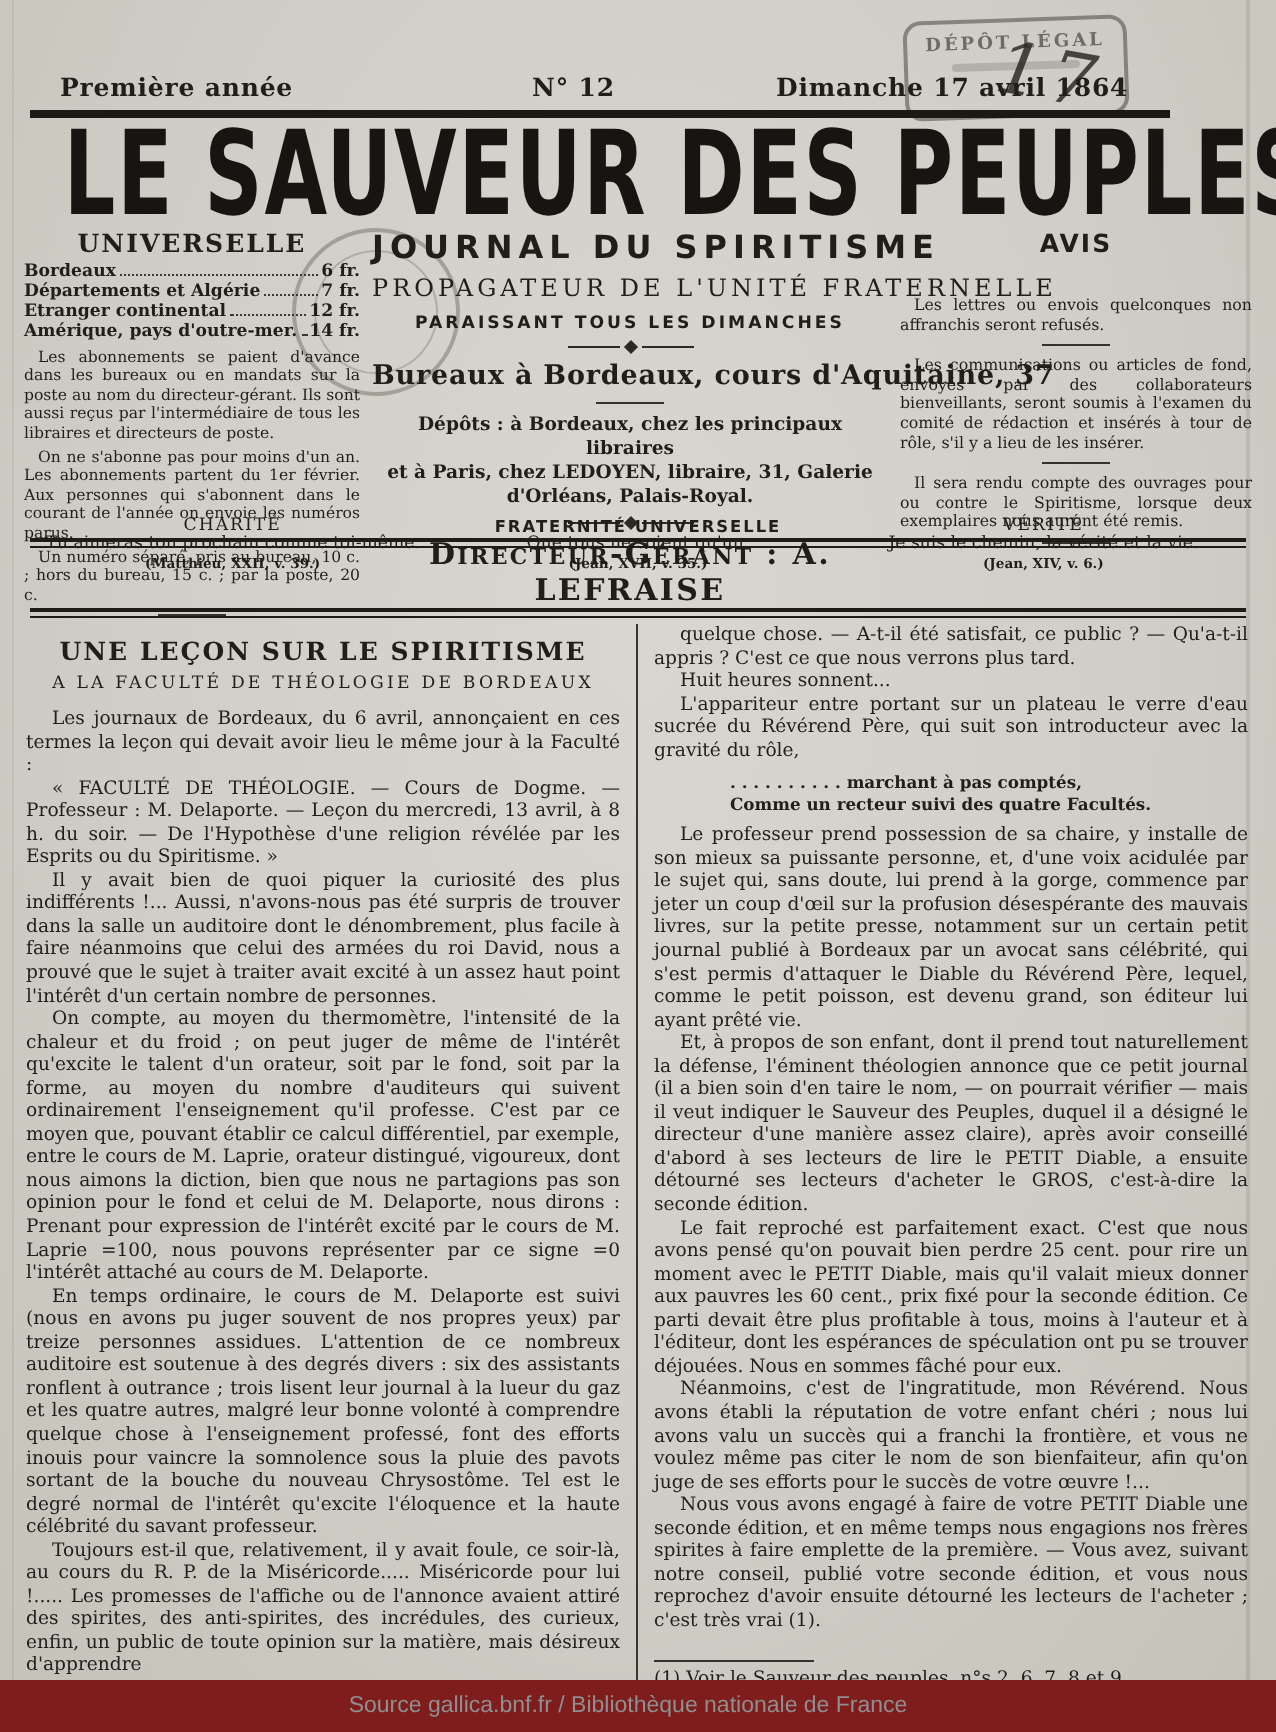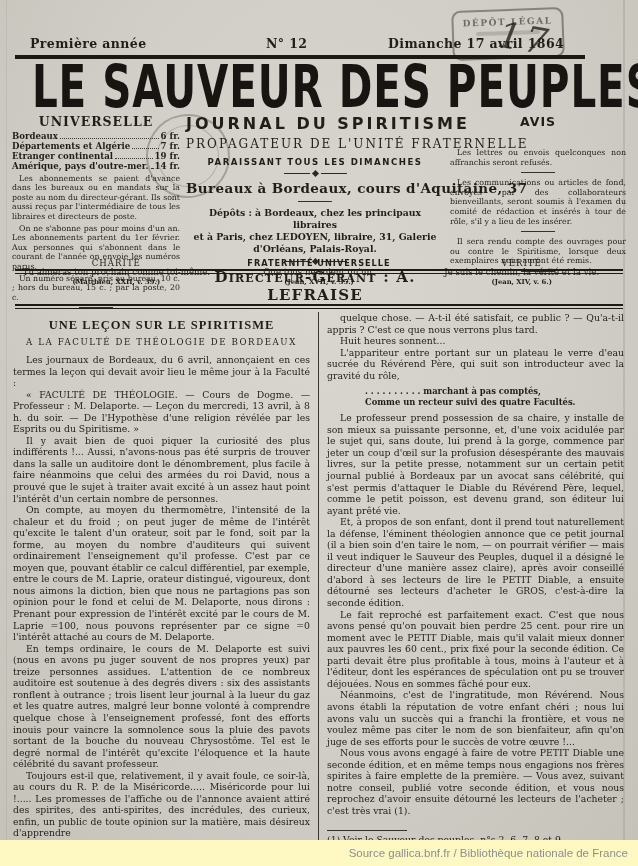--- a/index.html
+++ b/index.html
@@ -92,30 +92,30 @@
   .motto.mid .mt{font-weight:bold;font-family:"DejaVu Sans", sans-serif;font-size:8.2px;}
   .motto .mq{font-size:8.6px;line-height:9.5px;}
   .motto .mr{font-weight:bold;font-size:6.8px;}
 
   
   .article{position:absolute;left:13px;top:312px;width:612px;display:flex;}
   .colL{width:297px;flex:none;}
   .colR{width:297px;flex:none;}
   .vdiv{width:1px;background:#3a362f;margin:0 8px;align-self:stretch;}
   .article p{font-size:9.3px;line-height:11.55px;text-align:justify;text-indent:13px;margin:0;}
-  .art-title{font-weight:bold;font-size:12.5px;text-align:center;letter-spacing:1px;margin:6px 0 4px;font-family:Liberation Serif, serif;}
+  .art-title{font-weight:bold;font-size:12.5px;text-align:center;letter-spacing:1px;margin:6px 0 4px;}
   .art-sub{font-size:8.6px;text-align:center;letter-spacing:1.6px;margin-bottom:7px;}
   .verse{margin:5px 0 5px 38px;font-size:8.4px;font-weight:bold;line-height:10.5px;}
   .footnote-rule{width:80px;height:1px;background:#34302a;margin:14px 0 3px;}
   .footnote{font-size:8.2px;}
   .article .footnote{text-indent:0;}
 
   
   .gallica{
-    height:26px;background:#fef9c3;display:flex;align-items:center;justify-content:flex-end;
+    height:26px;background:#7f1d1d;display:flex;align-items:center;justify-content:center;
     padding-right:10px;font-family:"Liberation Sans", sans-serif;font-size:11.5px;color:#8f8f8f;
   }
 </style>
 </head>
 <body>
 
 <div class="page">
   <div class="page-edge"></div>
   <div class="page-edge-l"></div>
 
@@ -147,21 +147,21 @@
         <span>6 fr.</span>
       </div>
       <div class="abbo-row">
         <span>Départements et Algérie</span>
         <span class="lead"></span>
         <span>7 fr.</span>
       </div>
       <div class="abbo-row">
         <span>Etranger continental</span>
         <span class="lead"></span>
-        <span>19 fr.</span>
+        <span>12 fr.</span>
       </div>
       <div class="abbo-row">
         <span>Amérique, pays d'outre-mer.</span>
         <span class="lead"></span>
         <span>14 fr.</span>
       </div>
       <p class="abbo-note">Les abonnements se paient d'avance dans les bureaux ou en mandats sur la poste au nom du directeur-gérant. Ils sont aussi reçus par l'intermédiaire de tous les libraires et directeurs de poste.</p>
       <p class="abbo-note">On ne s'abonne pas pour moins d'un an. Les abonnements partent du 1er février. Aux personnes qui s'abonnent dans le courant de l'année on envoie les numéros parus.</p>
       <p class="abbo-note">Un numéro séparé, pris au bureau, 10 c. ; hors du bureau, 15 c. ; par la poste, 20 c.</p>
       <div class="mini-rule"></div>

